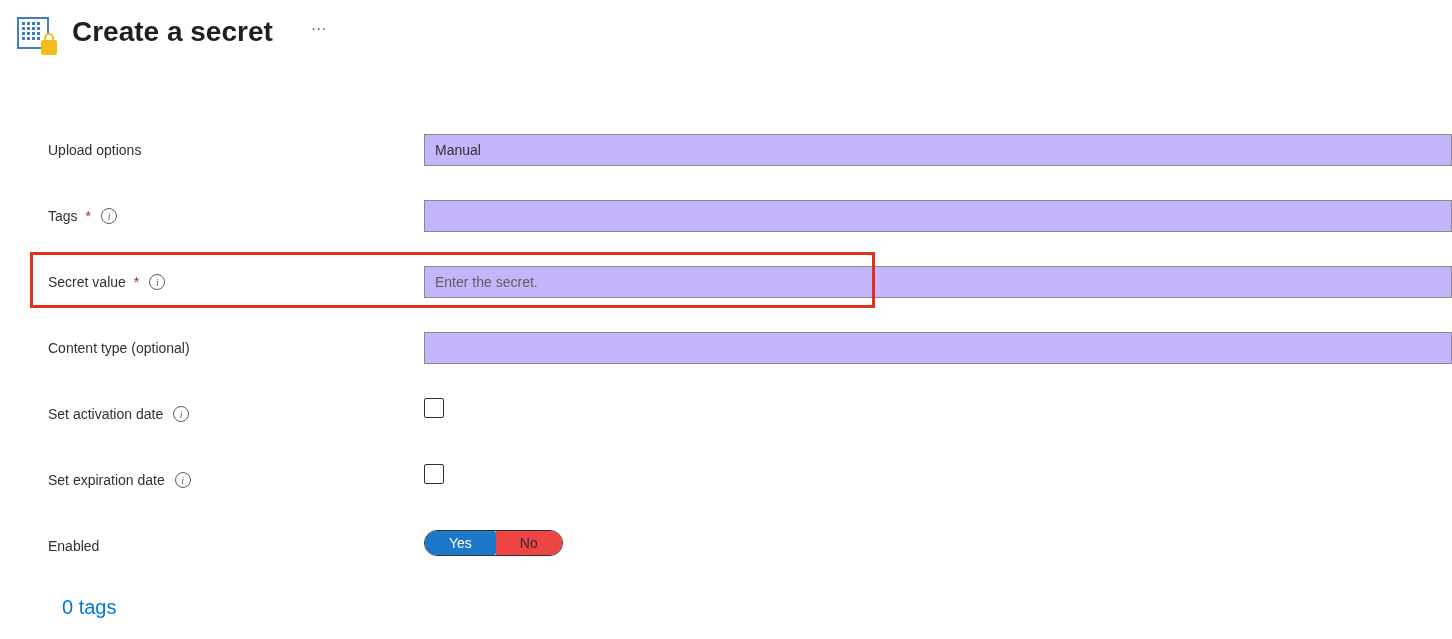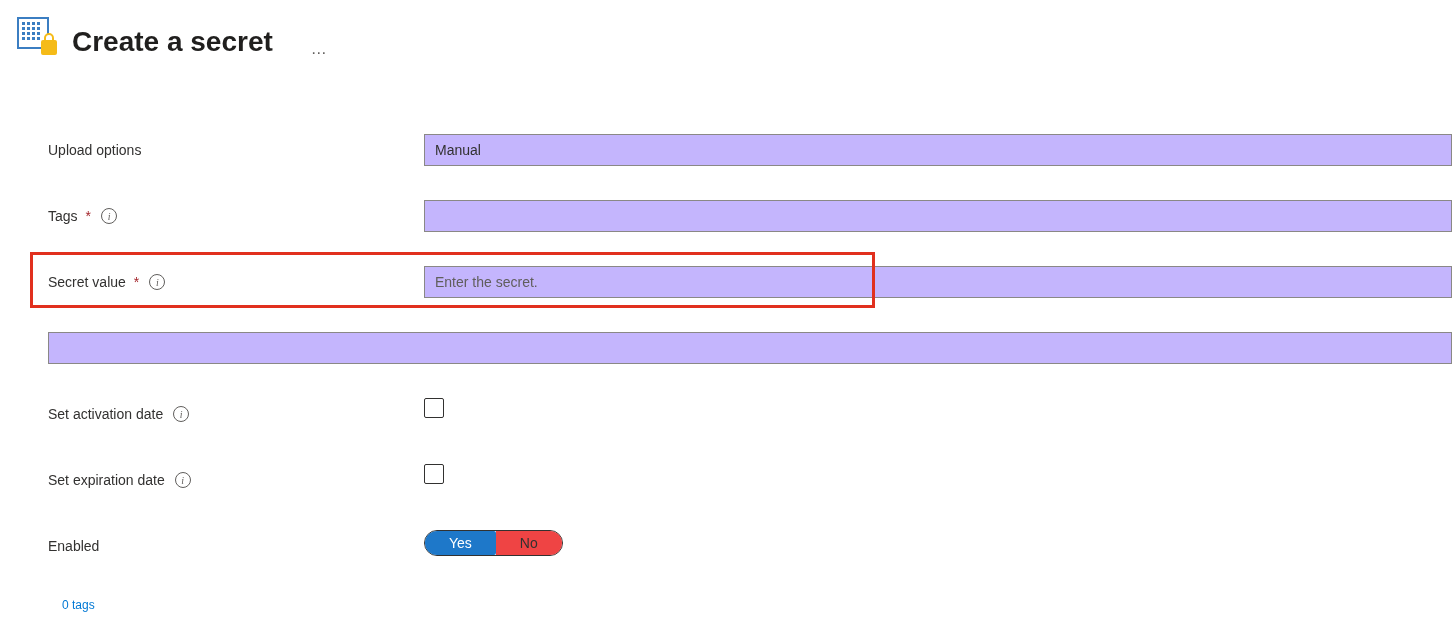--- a/index.html
+++ b/index.html
@@ -14,21 +14,21 @@
       background: #ffffff;
       width: 1452px;
       height: 639px;
       overflow: hidden;
     }
     .page {
       padding: 16px 0 0 16px;
     }
     .header {
       display: flex;
-      align-items: flex-end;
+      align-items: flex-start;
       gap: 14px;
       margin-bottom: 76px;
     }
     .header-icon {
       width: 42px;
       height: 42px;
       position: relative;
       flex-shrink: 0;
     }
     .page-title {
@@ -141,21 +141,21 @@
       border: none;
       font-family: inherit;
     }
     .toggle-option.active {
       background: #1e78c9;
       color: #ffffff;
       border-radius: 2px;
     }
     .tags-link {
       color: #0078d4;
-      font-size: 12px;
+      font-size: 20px;
       cursor: pointer;
       padding-left: 14px;
     }
   </style>
 </head>
 <body>
 
 <div class="page">
   <div class="header">
     <div class="header-icon">
@@ -215,20 +215,23 @@
         <span>Secret value</span>
         <span class="required">*</span>
         <span class="info-icon">i</span>
       </div>
       <div class="form-control">
         <input type="text" class="text-input" placeholder="Enter the secret." style="">
       </div>
     </div>
 
     <div class="form-row">
+      <div class="form-label">
+        <span>Content type (optional)</span>
+      </div>
       <div class="form-control">
         <input type="text" class="text-input" value="" style="">
       </div>
     </div>
 
     <div class="form-row">
       <div class="form-label">
         <span>Set activation date</span>
         <span class="info-icon">i</span>
       </div>

